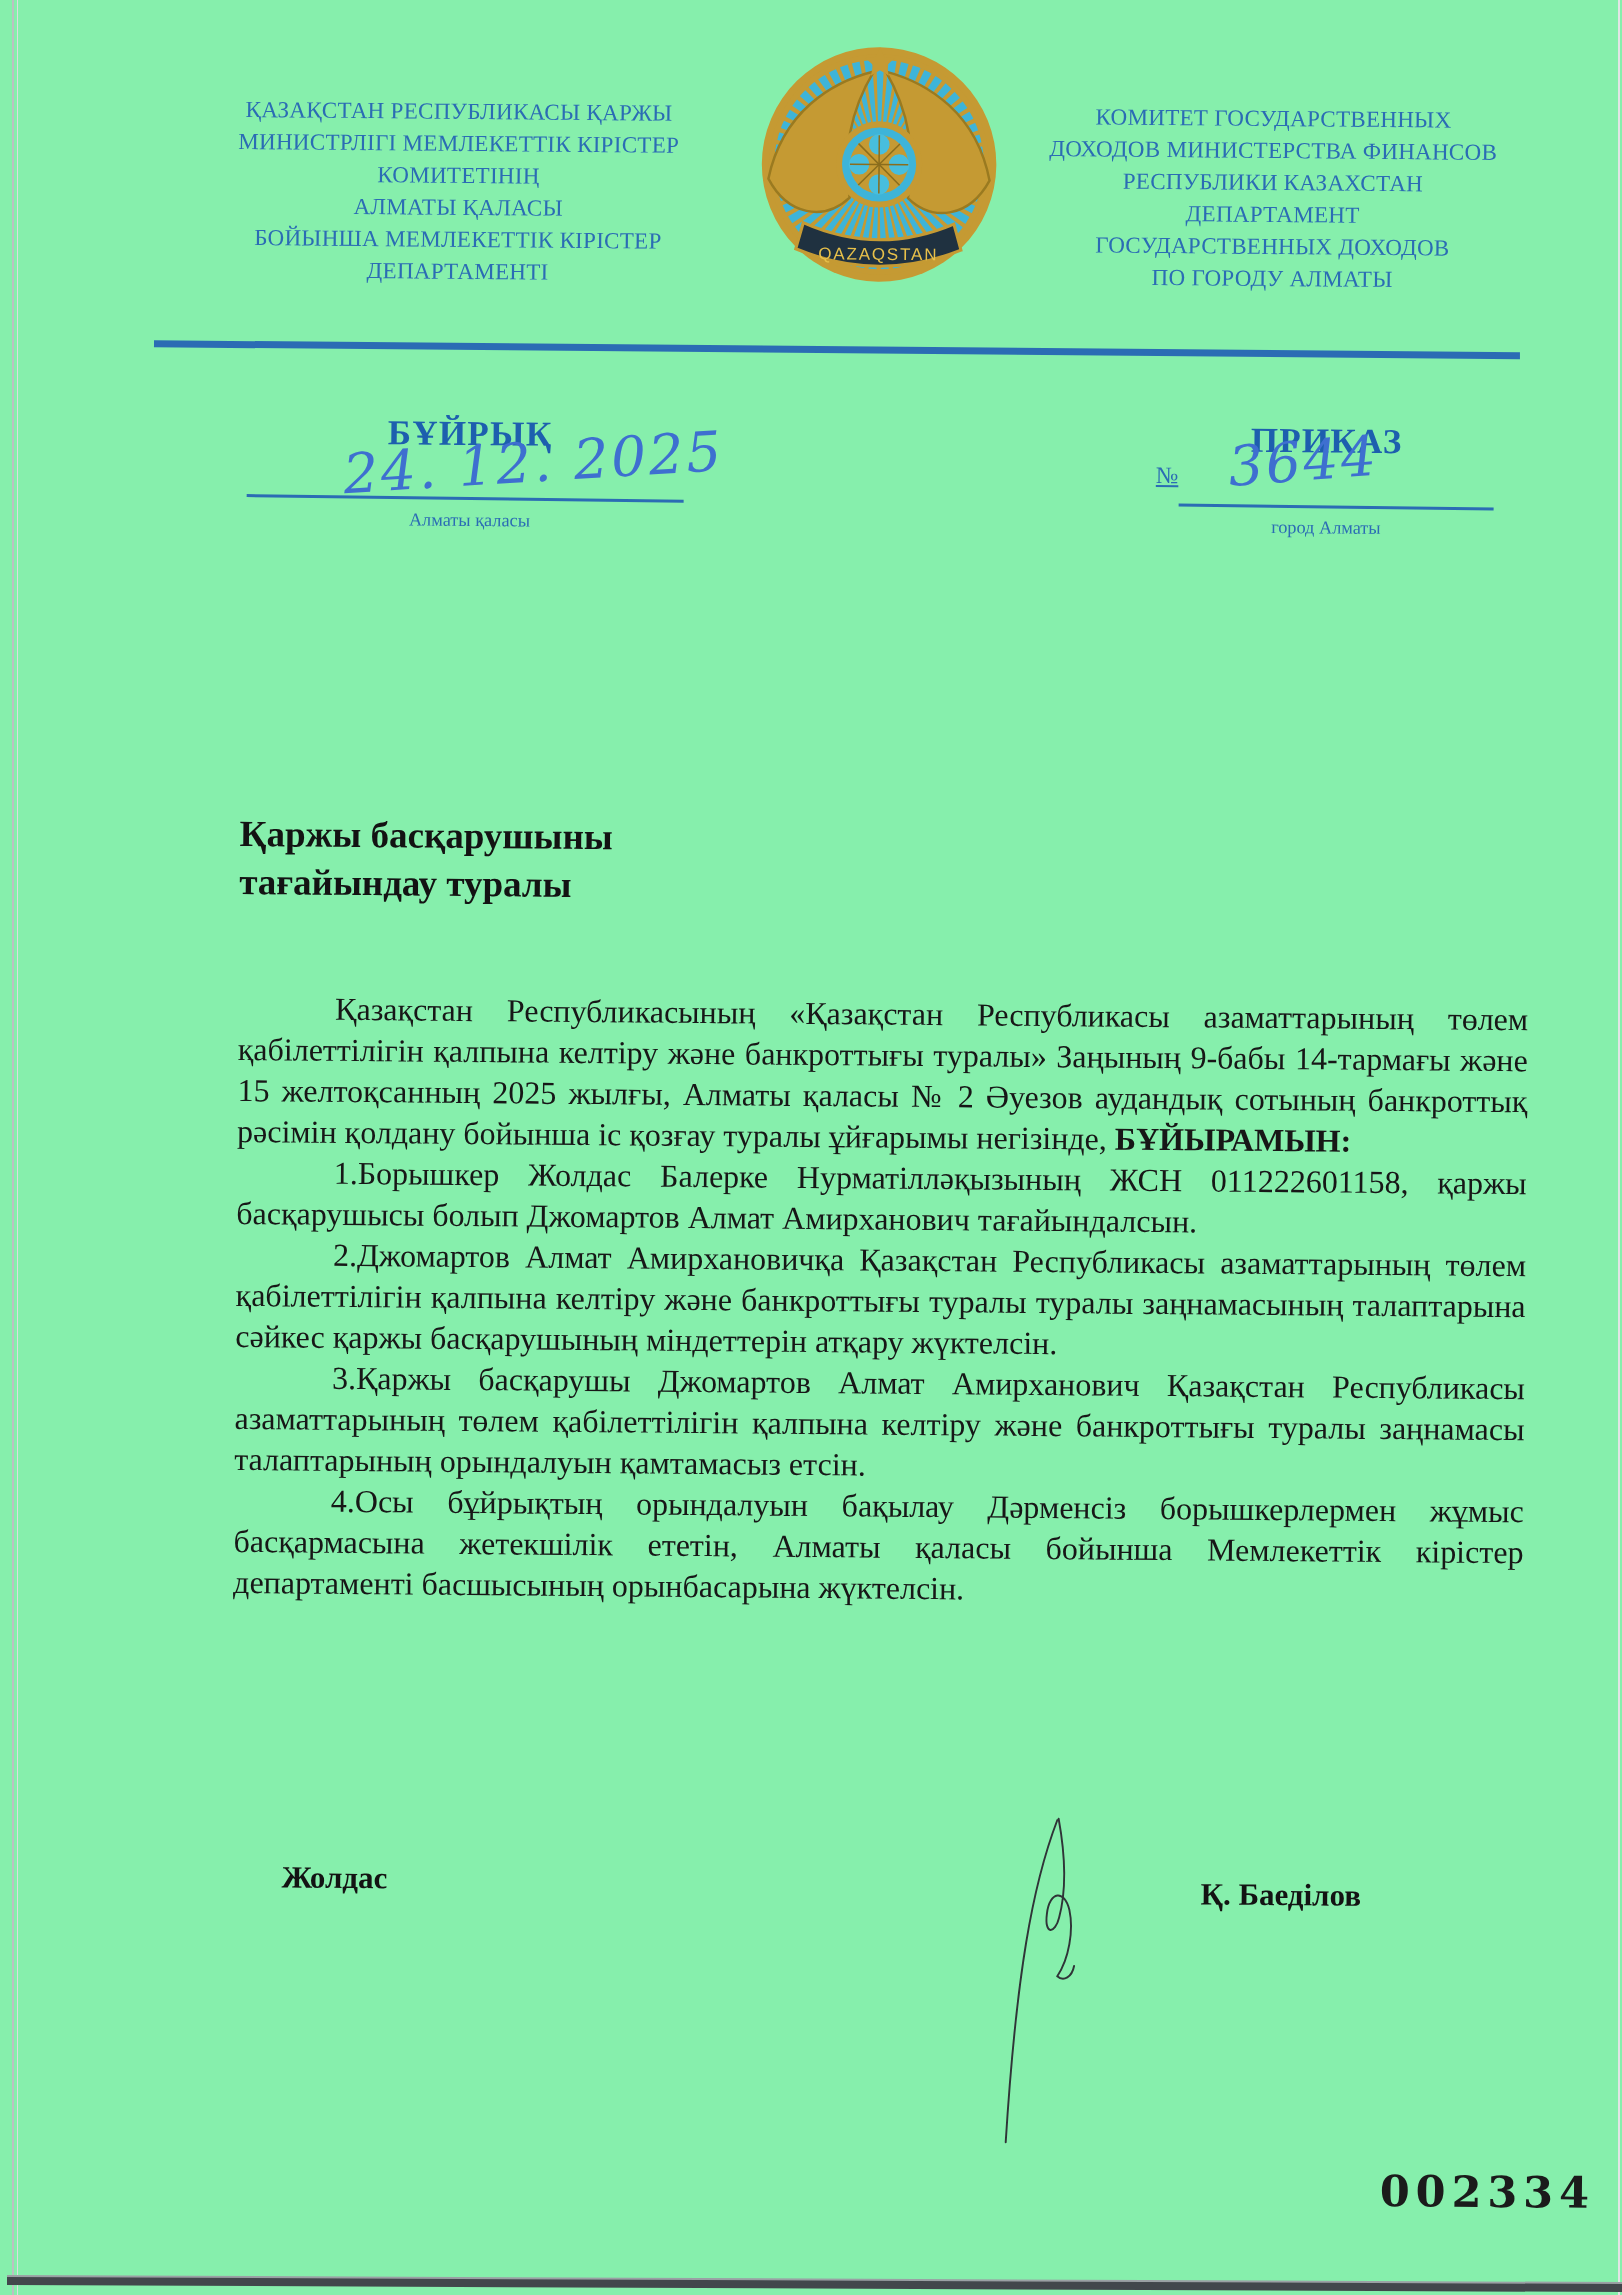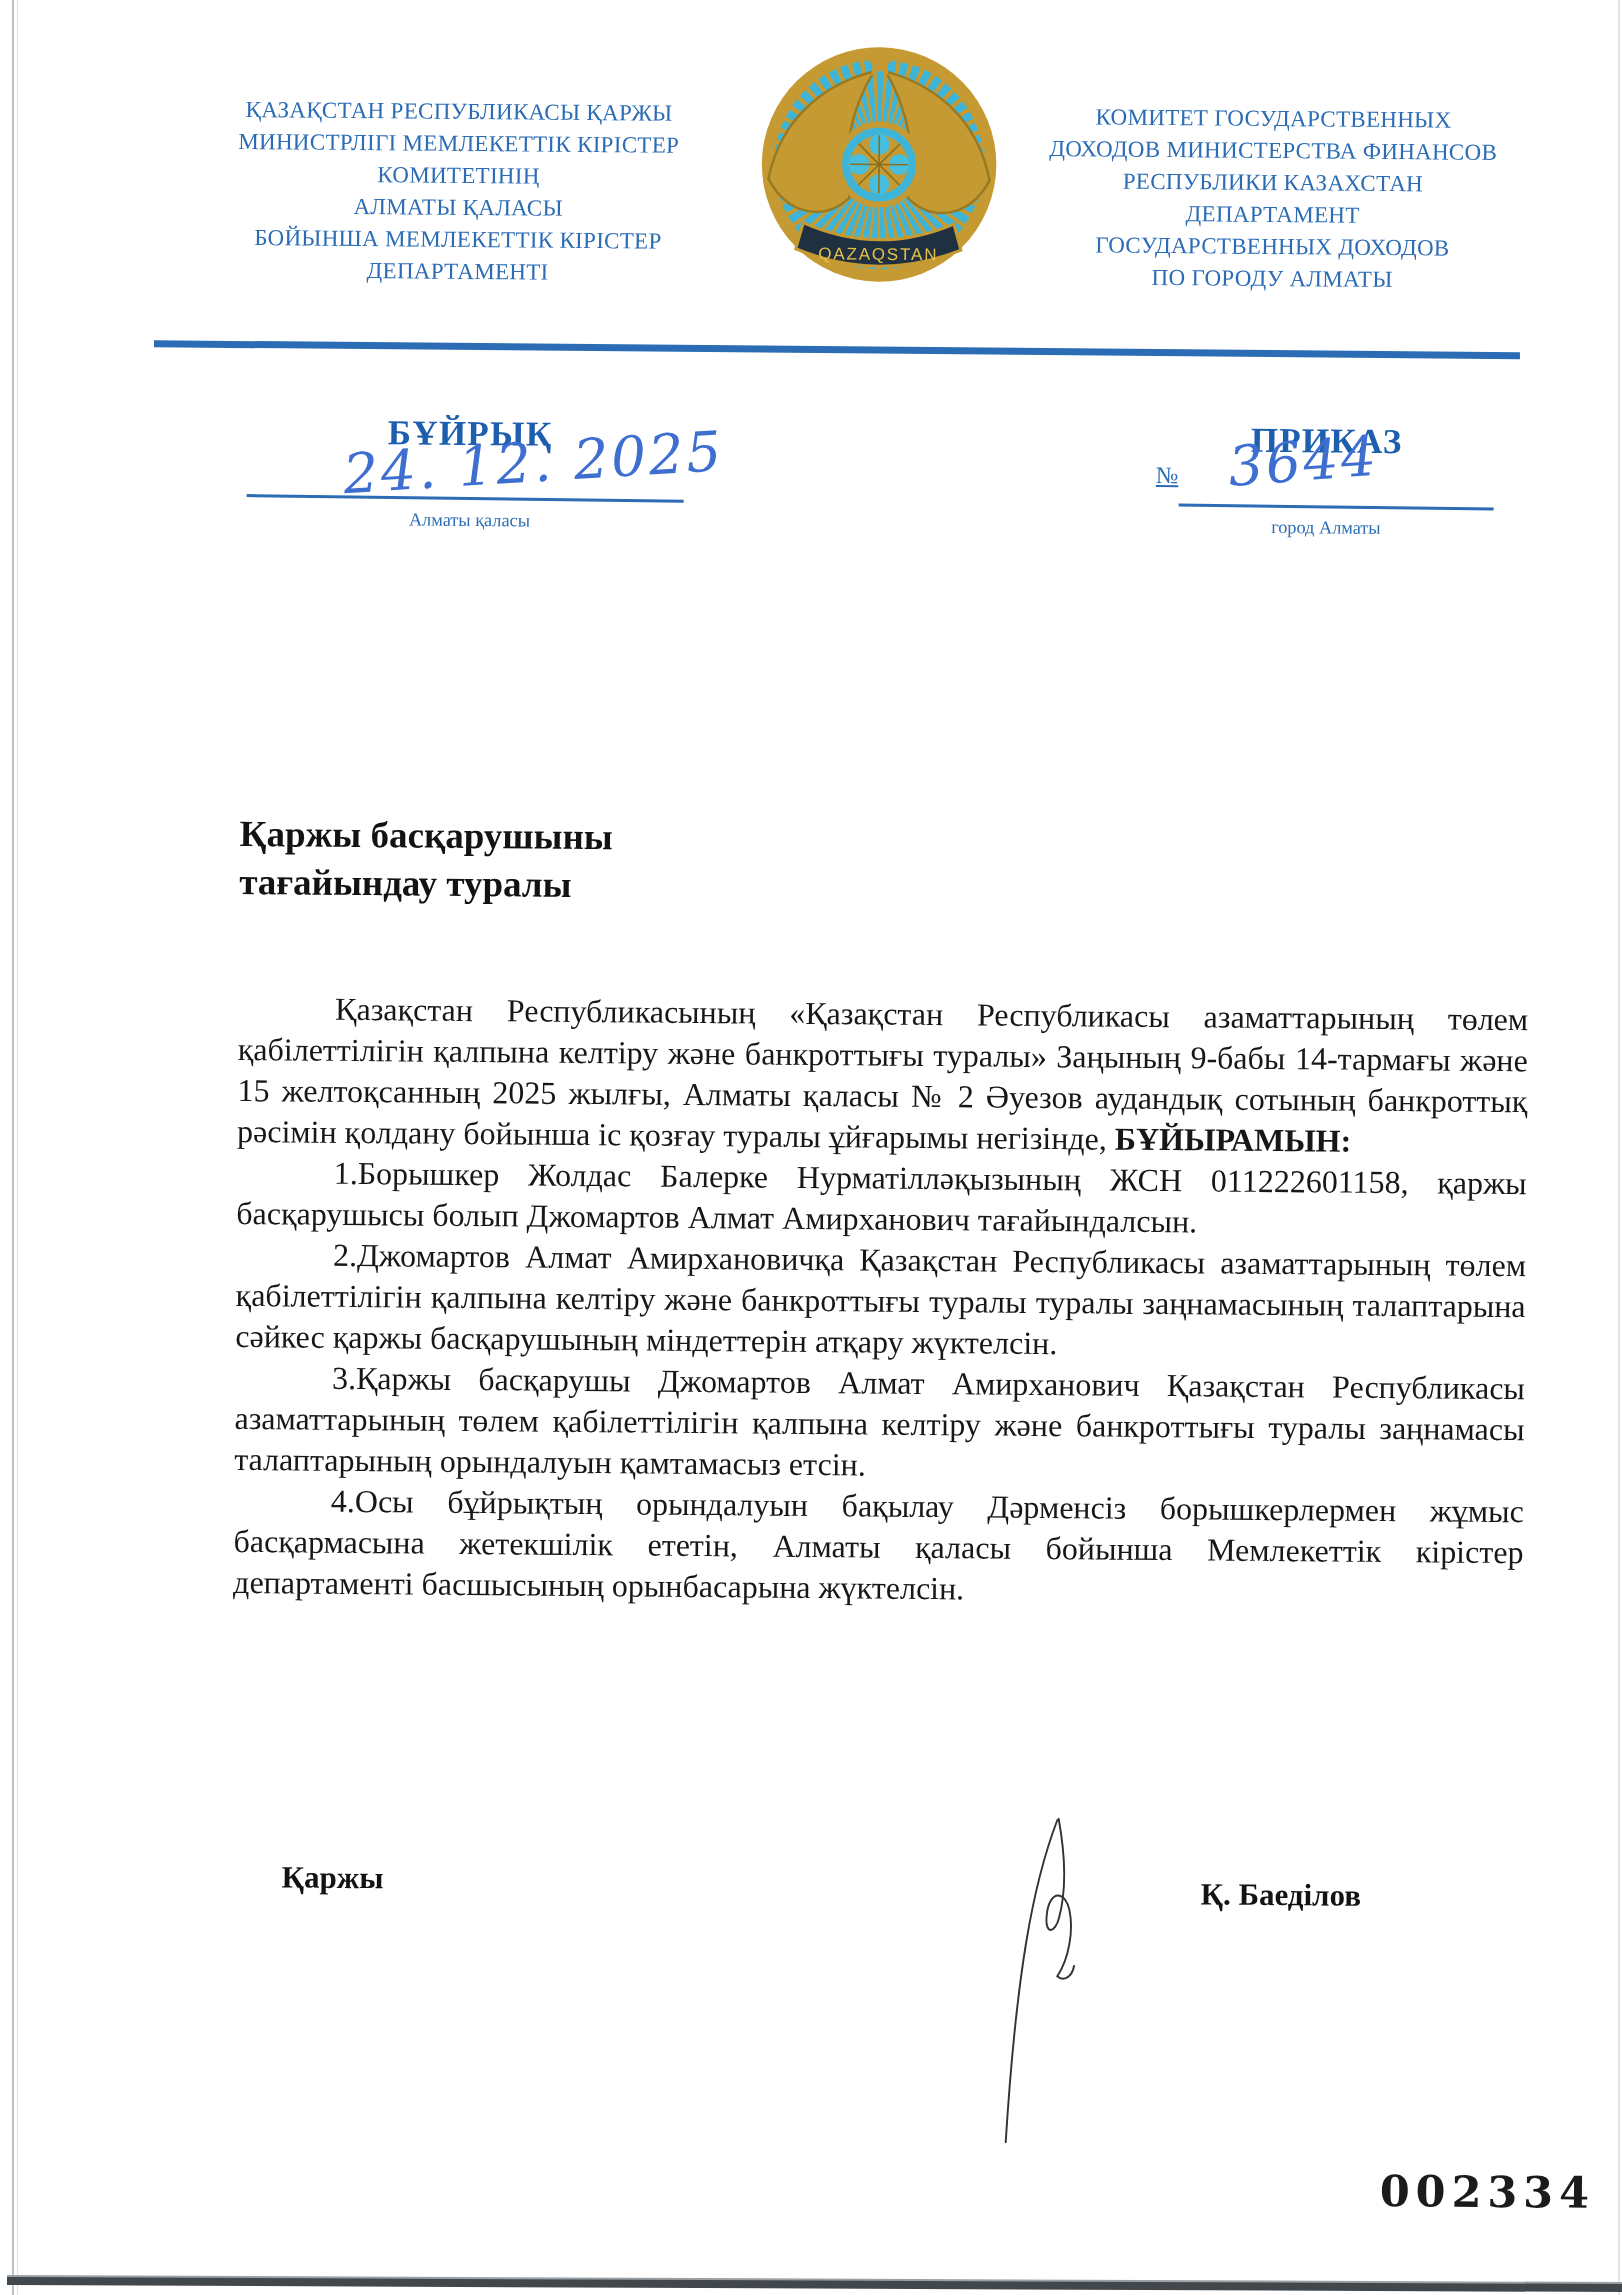--- a/index.html
+++ b/index.html
@@ -1,18 +1,18 @@
 <!DOCTYPE html>
 <html style="font-size:10.5px"><head>
 <meta charset="utf-8">
 <style>
   html,body{margin:0;padding:0;}
   body{width:1623px;height:2295px;background:#ececec;position:relative;
        font-family:"Liberation Serif","DejaVu Serif",serif;}
-  .sheet{position:absolute;left:0;top:0;width:1623px;height:2295px;background:#ffffff;overflow:hidden;}
+  .sheet{position:absolute;left:0;top:0;width:1623px;height:2295px;background:#86efac;overflow:hidden;}
   .content{position:absolute;left:0;top:0;width:1623px;height:2295px;
            transform:rotate(0.5deg);transform-origin:811px 1148px;}
 
   
   .org{position:absolute;text-align:center;color:#2b6cb4;font-size:23px;line-height:32px;letter-spacing:0.3px;}
   .org-left{left:154px;top:99px;width:592px;}
   .org-right{left:1014px;top:99px;width:501px;}
   .emblem{position:absolute;left:749px;top:39px;width:243px;height:268px;}
   .header-rule{position:absolute;left:147px;top:346px;width:1366px;height:6.5px;background:#2b6cb4;}
 
@@ -125,21 +125,21 @@
     </div>
 
     <div class="body-text">
       <p><span>Қазақстан Республикасының «Қазақстан Республикасы азаматтарының төлем қабілеттілігін қалпына келтіру және банкроттығы туралы» Заңының 9-бабы 14-тармағы және 15 желтоқсанның 2025 жылғы, Алматы қаласы № 2 Әуезов аудандық сотының банкроттық рәсімін қолдану бойынша іс қозғау туралы ұйғарымы негізінде, </span><b>БҰЙЫРАМЫН:</b></p>
       <p>1.Борышкер Жолдас Балерке Нурматілләқызының ЖСН 011222601158, қаржы басқарушысы болып Джомартов Алмат Амирханович тағайындалсын.</p>
       <p>2.Джомартов Алмат Амирхановичқа Қазақстан Республикасы азаматтарының төлем қабілеттілігін қалпына келтіру және банкроттығы туралы туралы заңнамасының талаптарына сәйкес қаржы басқарушының міндеттерін атқару жүктелсін.</p>
       <p>3.Қаржы басқарушы Джомартов Алмат Амирханович Қазақстан Республикасы азаматтарының төлем қабілеттілігін қалпына келтіру және банкроттығы туралы заңнамасы талаптарының орындалуын қамтамасыз етсін.</p>
       <p>4.Осы бұйрықтың орындалуын бақылау Дәрменсіз борышкерлермен жұмыс басқармасына жетекшілік ететін, Алматы қаласы бойынша Мемлекеттік кірістер департаменті басшысының орынбасарына жүктелсін.</p>
     </div>
 
-    <div class="sig-label">Қаржы</div>
+    <div class="sig-label">Жолдас</div>
     <svg class="signature-svg" viewBox="0 0 240 540">
       <g fill="none" stroke="#2f3437" stroke-width="3" stroke-linecap="round">
         <path d="M148 18 C 156 60 163 122 150 172 C 144 197 127 200 131 166 C 135 130 158 128 166 160 C 173 191 166 236 148 263 C 158 272 171 264 174 247"></path>
         <path d="M146 20 C 108 122 84 262 70 522"></path>
       </g>
     </svg>
     <div class="signer">Қ. Баеділов</div>
 
     <div class="stamp-number">002334</div>
 

